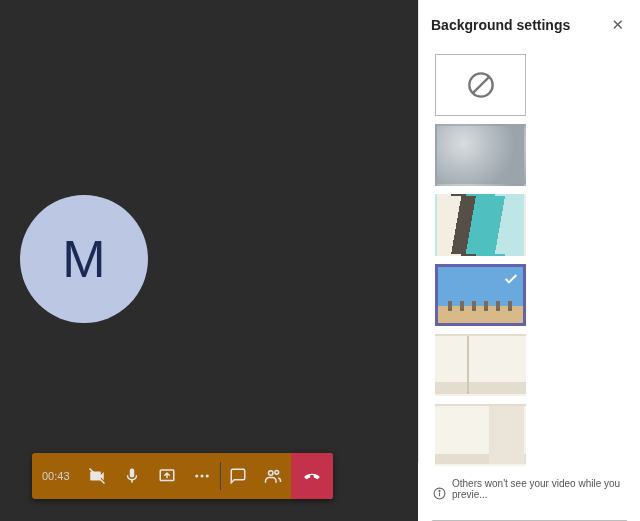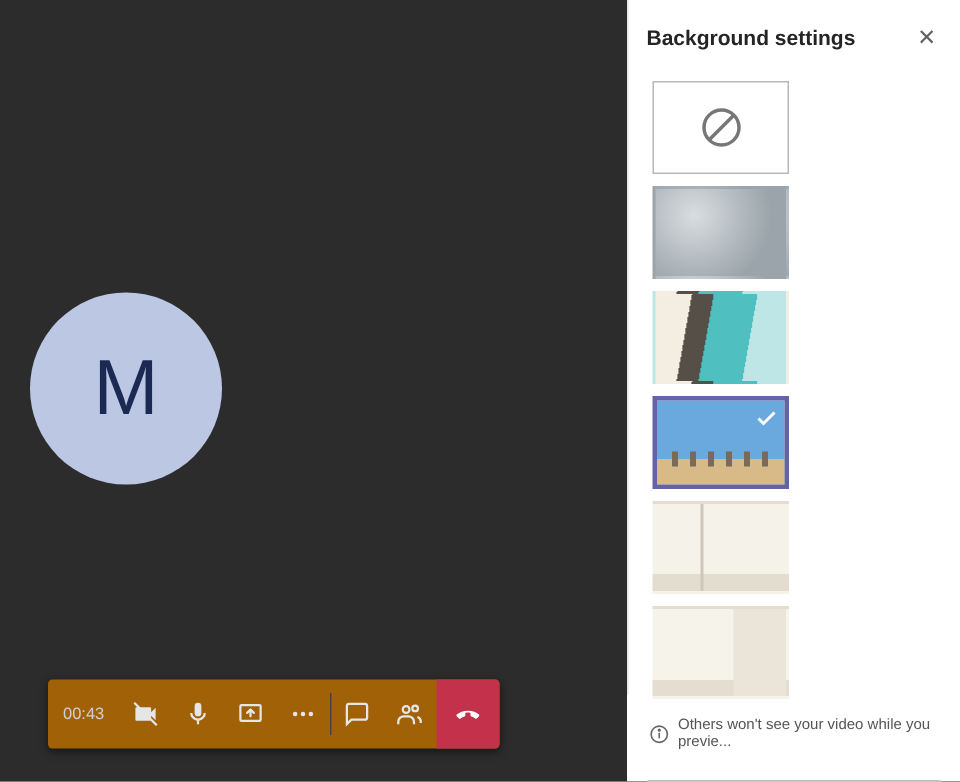--- a/index.html
+++ b/index.html
@@ -24,21 +24,21 @@
   .bg-tile.blur{background:radial-gradient(circle at 30% 30%,#d9dde0,#9aa4aa 70%);filter:blur(.3px)}
   .bg-tile.office{background:linear-gradient(100deg,#f3ede2 0 25%,#564f47 25% 40%,#4fbfbf 40% 70%,#bfe6e6 70% 100%)}
   .bg-tile.beach{background:linear-gradient(to bottom,#6aa9de 0 70%,#d8ba88 70% 100%)}
   .bg-tile.beach::after{content:"";position:absolute;bottom:12px;left:10px;right:10px;height:10px;background:repeating-linear-gradient(90deg,#7b6a58 0 4px,transparent 4px 12px)}
   .bg-tile.room1{background:linear-gradient(to bottom,#f5f2e9 0 80%,#e3ddd0 80% 100%)}
   .bg-tile.room1::before{content:"";position:absolute;left:35%;top:0;width:2px;height:100%;background:#cfc8b8}
   .bg-tile.room2{background:linear-gradient(to bottom,#f6f3ea 0 82%,#e5ded0 82% 100%)}
   .bg-tile.room2::before{content:"";position:absolute;right:0;top:0;width:40%;height:100%;background:#eae5d8}
   .bg-tile.selected{border:3px solid #6264a7}
   .tick{position:absolute;top:4px;right:4px;width:16px;height:16px;color:#fff}
-  .info-row{display:flex;align-items:center;gap:6px;margin:12px 0 6px 2px;color:#555;font-size:10px}
+  .info-row{display:flex;align-items:flex-end;gap:6px;margin:12px 0 6px 2px;color:#555;font-size:10px}
   .info-row svg{width:13px;height:13px;flex:0 0 13px}
   .preview{margin-top:4px;height:112px;border-radius:2px;position:relative;overflow:hidden;background:linear-gradient(to bottom,#4a86c0 0 35%,#e7904f 35% 38%,#f4e3c0 38% 78%,#d3b98c 78% 100%)}
   .preview::before{content:"";position:absolute;bottom:0;left:0;right:0;height:28px;background:repeating-linear-gradient(90deg,#6a5c4a 0 5px,transparent 5px 16px)}
   .btns{margin-top:auto;display:flex;flex-direction:column;gap:8px;padding-top:10px}
   .btn{height:32px;border:1px solid #bdbdbd;background:#fff;font-size:12px;color:#252424;border-radius:2px;cursor:pointer}
 </style>
 </head>
 <body>
 
 <div class="app">

